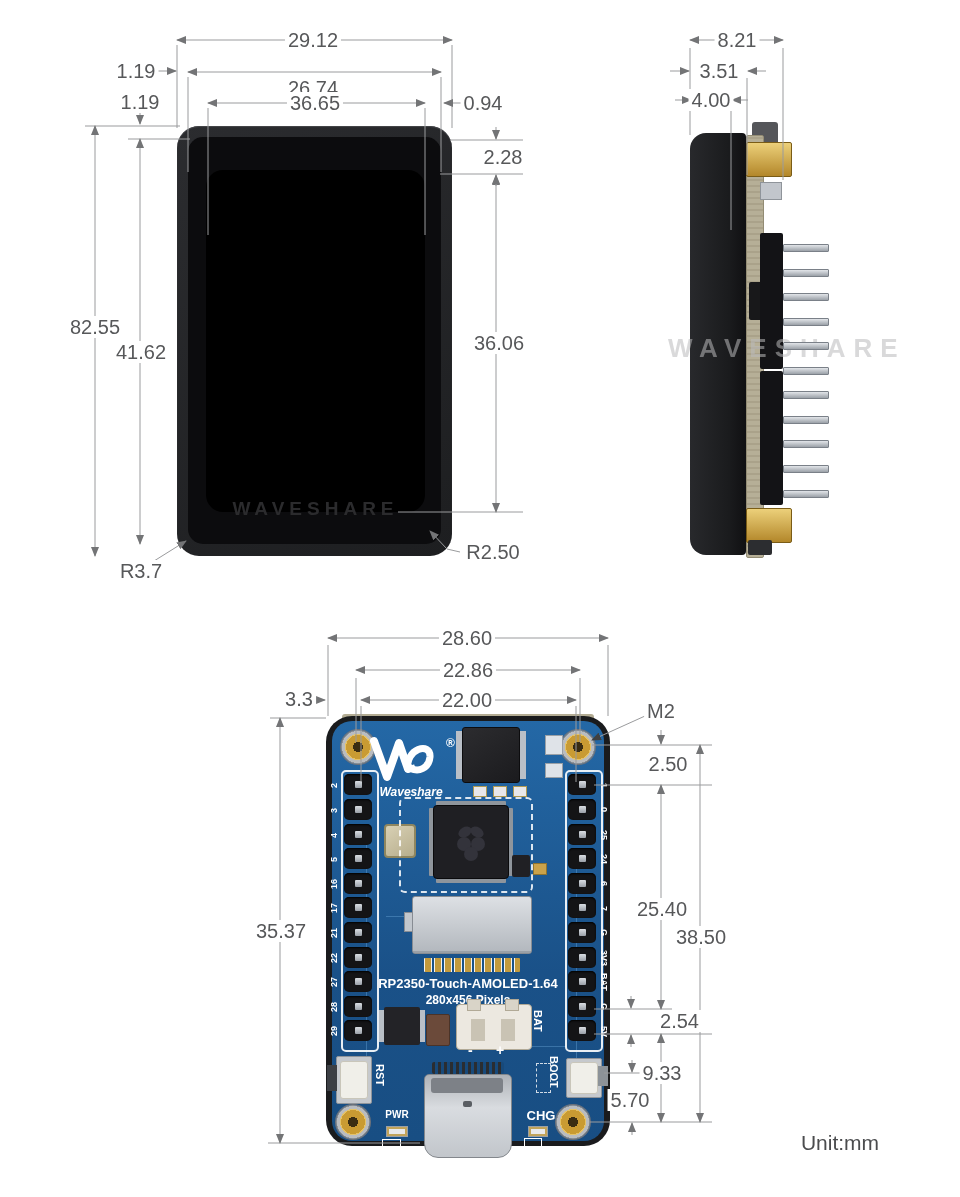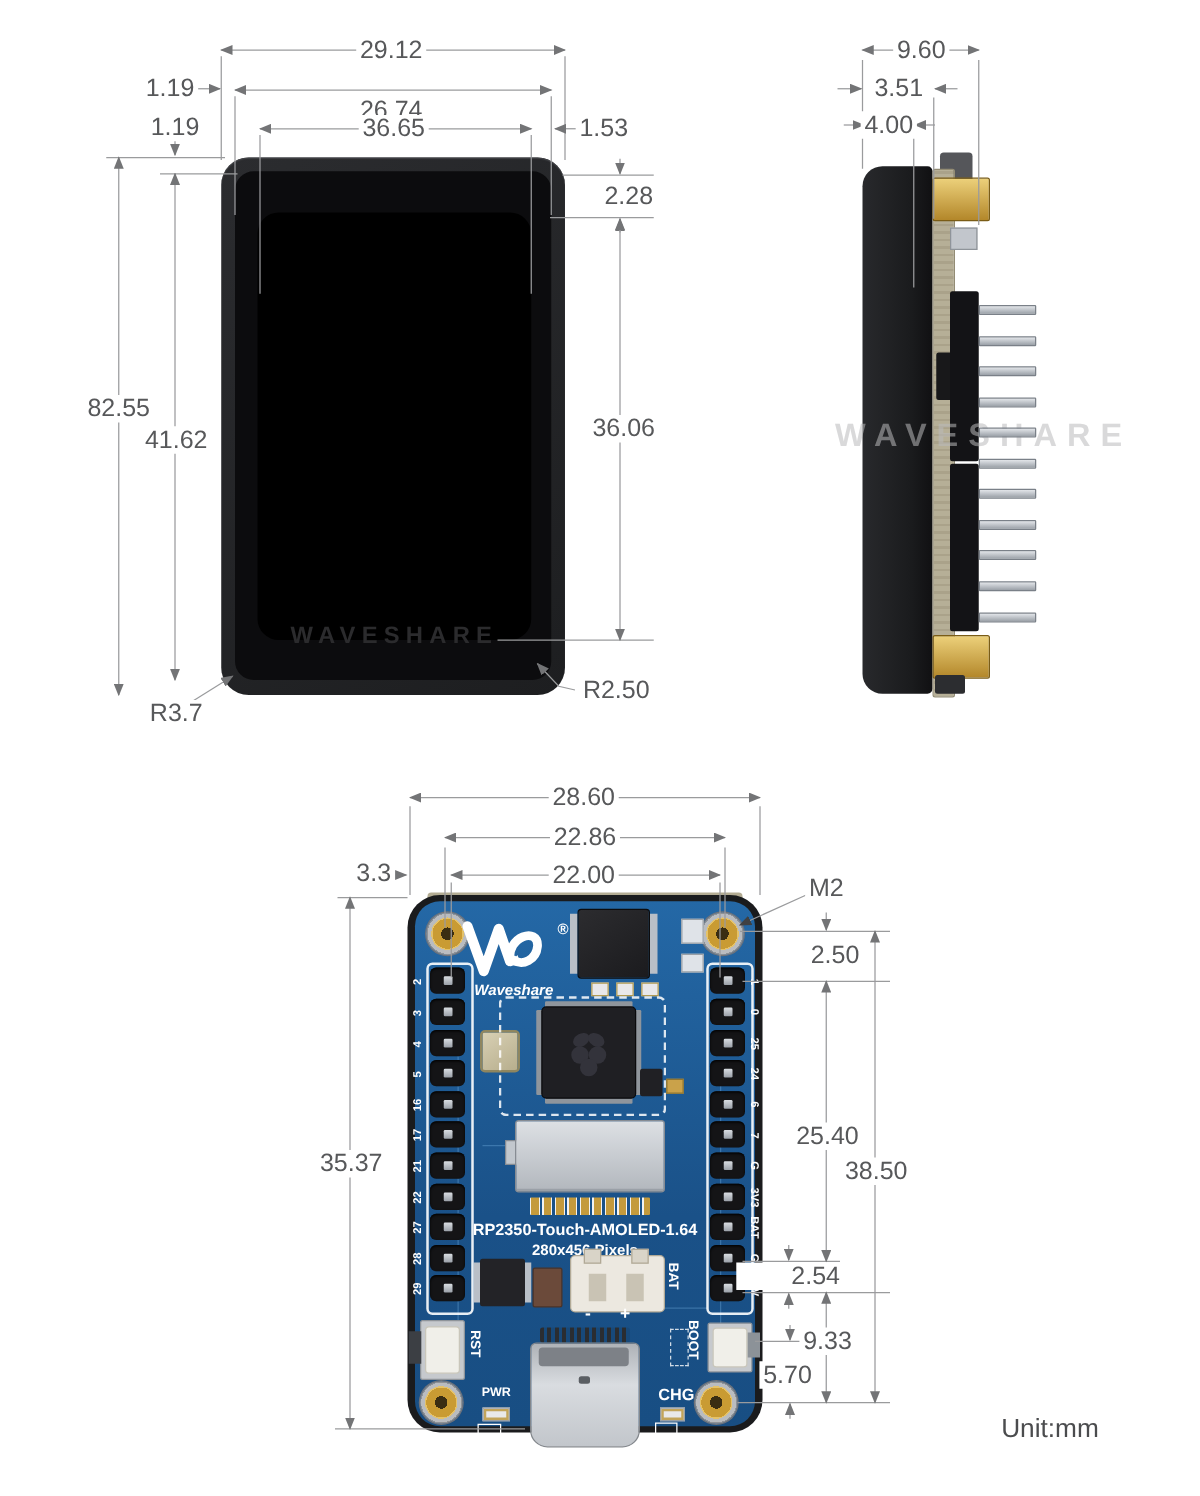--- a/index.html
+++ b/index.html
@@ -287,42 +287,42 @@
       <line x1="632" y1="1060" x2="632" y2="1072" marker-end="url(#m)"></line>
       <line x1="632" y1="1135" x2="632" y2="1123" marker-end="url(#m)"></line>
     </g>
   </svg>
 
   <div class="lbl" style="left:313px;top:40px;">29.12</div>
   <div class="lbl" style="left:313px;top:88px;">26.74</div>
   <div class="lbl" style="left:315px;top:103px;">36.65</div>
   <div class="lbl" style="left:136px;top:71px;">1.19</div>
   <div class="lbl" style="left:140px;top:102px;">1.19</div>
-  <div class="lbl" style="left:483px;top:103px;">1.53</div>
+  <div class="lbl" style="left:483px;top:103px;">0.94</div>
   <div class="lbl" style="left:503px;top:157px;">2.28</div>
   <div class="lbl" style="left:95px;top:327px;">82.55</div>
   <div class="lbl" style="left:141px;top:352px;">41.62</div>
   <div class="lbl" style="left:499px;top:343px;">36.06</div>
   <div class="lbl" style="left:493px;top:552px;">R2.50</div>
   <div class="lbl" style="left:141px;top:571px;">R3.7</div>
 
-  <div class="lbl" style="left:737px;top:40px;">9.60</div>
+  <div class="lbl" style="left:737px;top:40px;">8.21</div>
   <div class="lbl" style="left:719px;top:71px;">3.51</div>
   <div class="lbl" style="left:711px;top:100px;">4.00</div>
 
   <div class="lbl" style="left:467px;top:638px;">28.60</div>
   <div class="lbl" style="left:468px;top:670px;">22.86</div>
   <div class="lbl" style="left:467px;top:700px;">22.00</div>
   <div class="lbl" style="left:299px;top:699px;">3.3</div>
   <div class="lbl" style="left:661px;top:711px;">M2</div>
   <div class="lbl" style="left:668px;top:764px;">2.50</div>
   <div class="lbl" style="left:281px;top:931px;">35.37</div>
   <div class="lbl" style="left:662px;top:909px;">25.40</div>
   <div class="lbl" style="left:701px;top:937px;">38.50</div>
-  <div class="lbl" style="left:632px;top:1021px;padding-left:44px;">2.54</div>
+  <div class="lbl" style="left:659px;top:1021px;padding-left:44px;">2.54</div>
   <div class="lbl" style="left:662px;top:1073px;">9.33</div>
   <div class="lbl" style="left:630px;top:1100px;">5.70</div>
 
   <div class="lbl" style="left:840px;top:1143px;font-size:21px;color:#4b4c4e;">Unit:mm</div>
 <div class="sidepin" style="left:783px;top:244px;"></div>
     <div class="sidepin" style="left:783px;top:268.55px;"></div>
     <div class="sidepin" style="left:783px;top:293.1px;"></div>
     <div class="sidepin" style="left:783px;top:317.65px;"></div>
     <div class="sidepin" style="left:783px;top:342.2px;"></div>
     <div class="sidepin" style="left:783px;top:366.75px;"></div>

